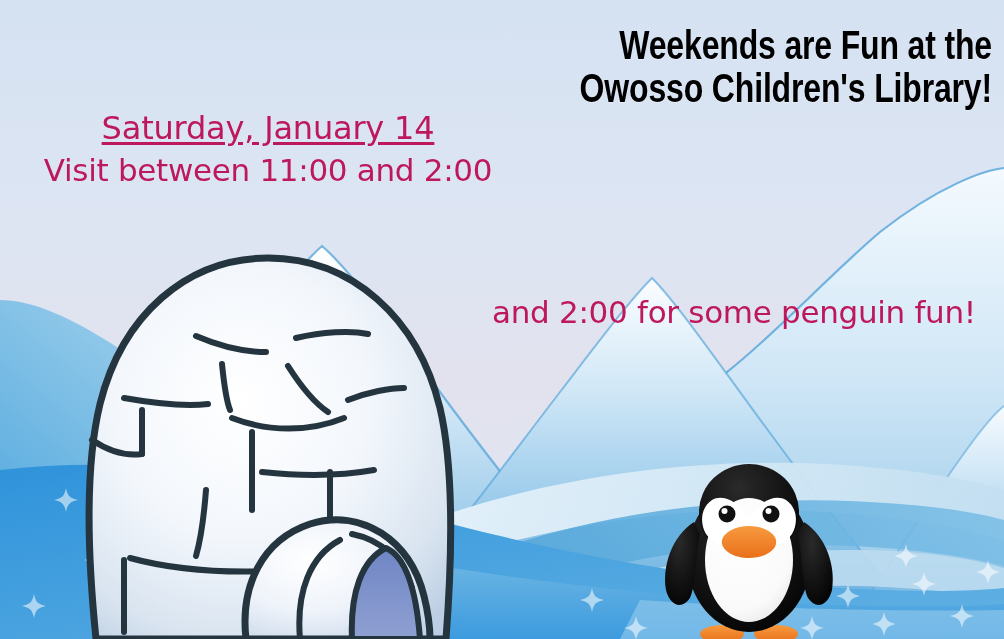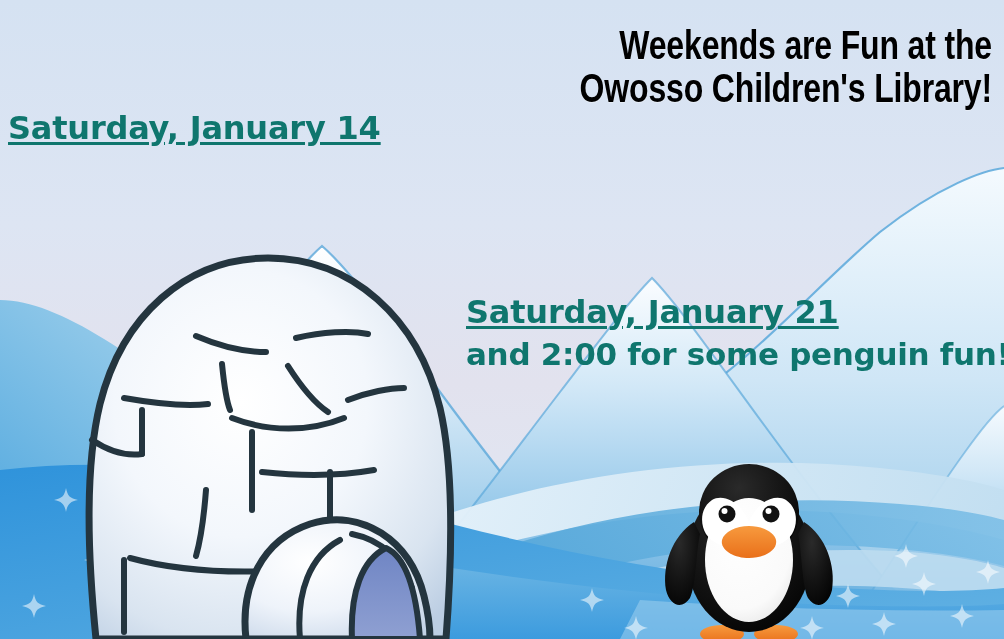--- a/index.html
+++ b/index.html
@@ -47,27 +47,26 @@
     letter-spacing: -0.2px;
     transform: scaleX(0.80);
     transform-origin: right top;
     text-shadow: 0 1px 0 rgba(255,255,255,0.35);
   }
   #headline .hl-line { display: block; white-space: nowrap; }
 
   
   .event-block {
     position: absolute;
-    color: #0f766e;
+    color: #be185d;
     font-family: "DejaVu Sans", sans-serif;
     font-size: 31px;
     line-height: 1.30;
-    text-align: left;
+    text-align: center;
     white-space: nowrap;
-    font-weight: bold;
   }
   .event-date {
     display: block;
     text-decoration: underline;
     text-underline-offset: 3px;
     font-size: 32px;
     letter-spacing: -0.2px;
   }
   .event-line {
     display: block;
@@ -281,21 +280,21 @@
 
   <div class="text-layer">
 
     <div id="headline">
       <span class="hl-line">Weekends are Fun at the</span>
       <span class="hl-line">Owosso Children's Library!</span>
     </div>
 
     <div class="event-block" id="event-left">
       <span class="event-date">Saturday, January 14</span>
+      <span class="event-line">Visit between 11:00 and 2:00</span>
     </div>
 
     <div class="event-block" id="event-right">
-      <span class="event-date">Saturday, January 21</span>
       <span class="event-line">and 2:00 for some penguin fun!</span>
     </div>
 
   </div>
 </div>
 
 </body></html>

